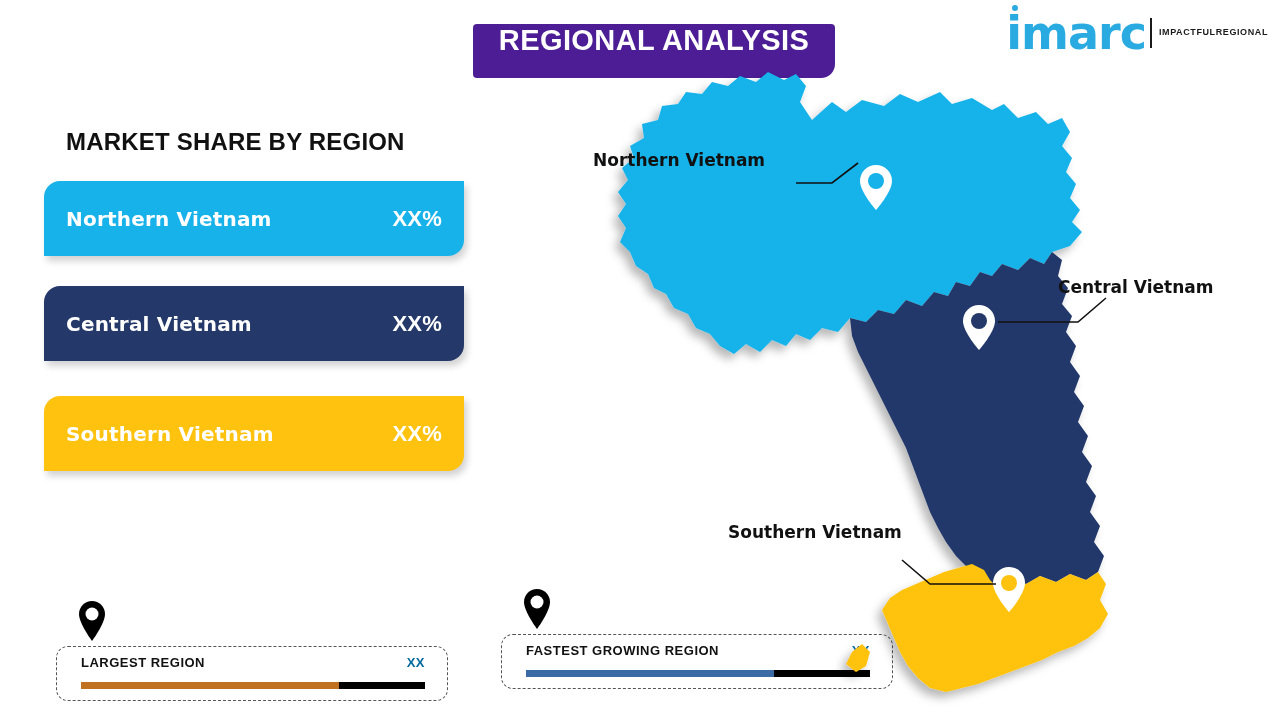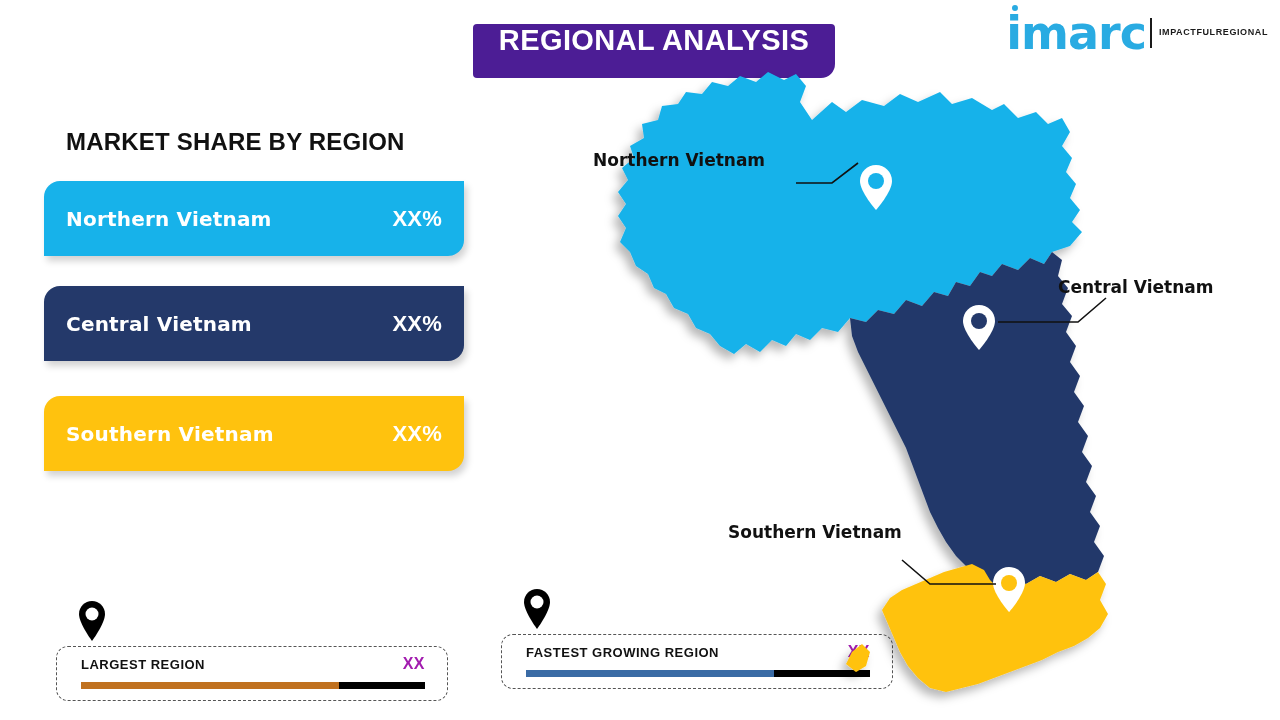--- a/index.html
+++ b/index.html
@@ -76,21 +76,21 @@
   .stat-pin{position:absolute;top:-48px;left:18px;}
   .stat-row{
     position:absolute;left:24px;right:22px;top:8px;
     display:flex;align-items:baseline;justify-content:space-between;
   }
   .stat-label{
     font-size:13px;font-weight:bold;color:#111;letter-spacing:.5px;
     font-family:"Liberation Sans",sans-serif;white-space:nowrap;
   }
   .stat-value{
-    font-size:16px;font-weight:bold;color:#a21caf;letter-spacing:.5px;
+    font-size:13px;font-weight:bold;color:#0369a1;letter-spacing:.5px;
     font-family:"Liberation Sans",sans-serif;
     text-align:center;
   }
   .bar-track{
     position:absolute;left:24px;right:22px;bottom:11px;height:7px;
     background:#000;overflow:hidden;
   }
   .bar-fill{position:absolute;left:0;top:0;bottom:0;}
 
   

